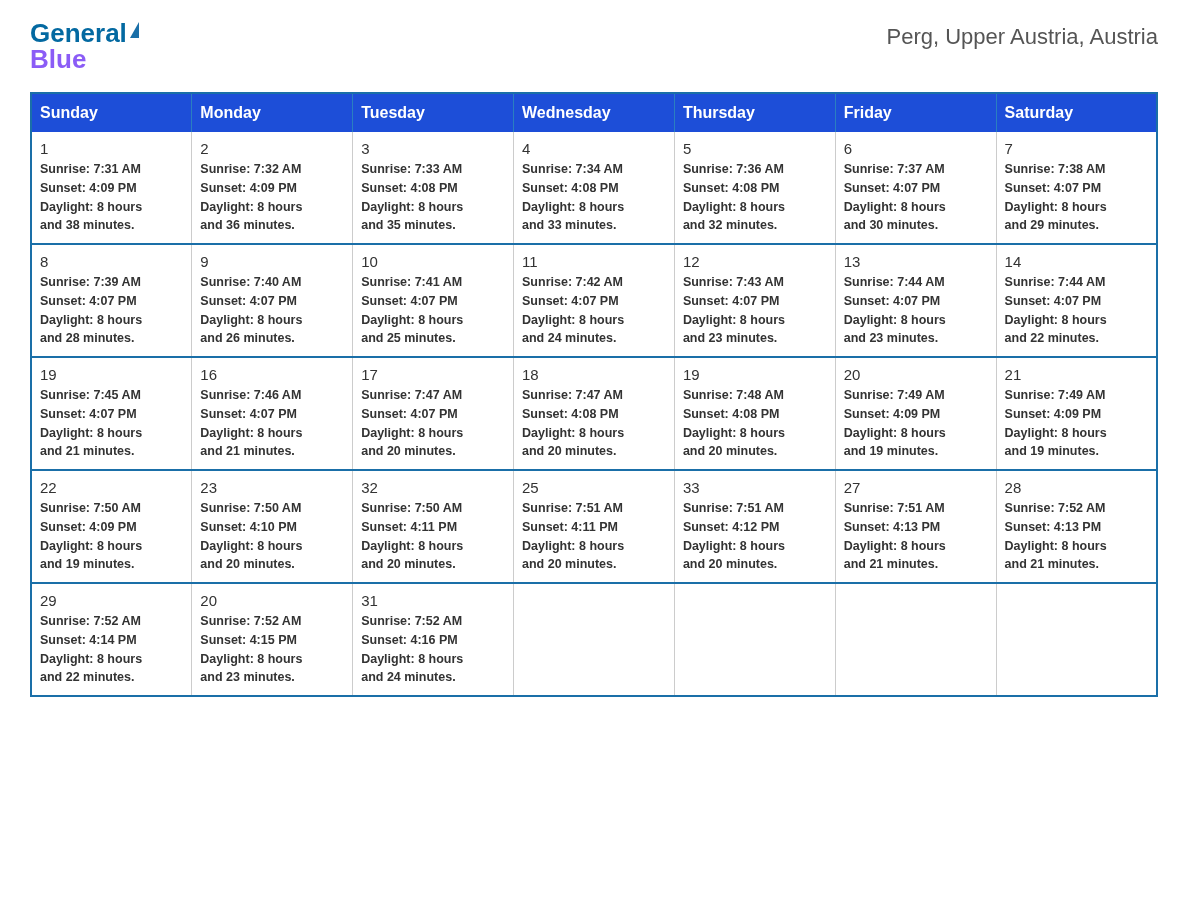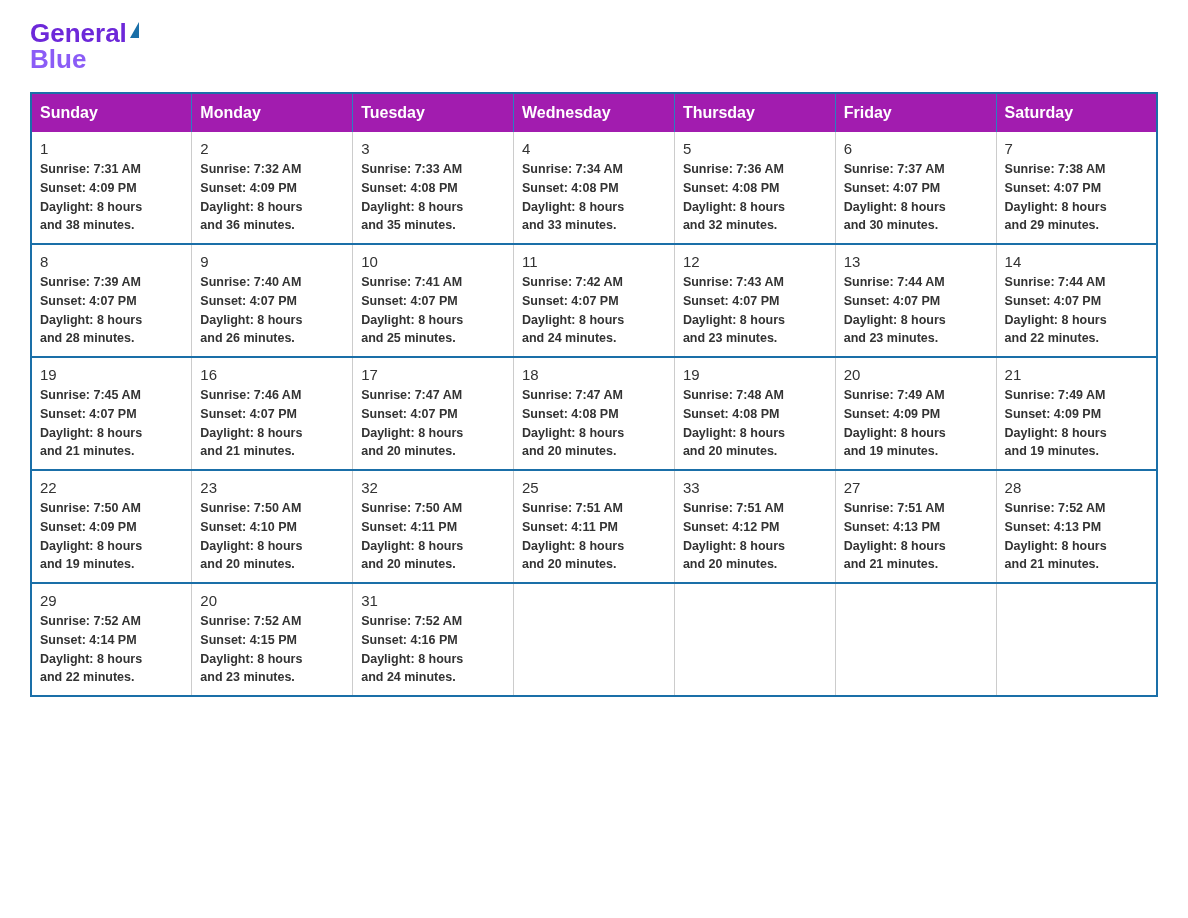--- a/index.html
+++ b/index.html
@@ -18,21 +18,21 @@
       margin-bottom: 20px;
     }
     .logo {
       display: flex;
       flex-direction: column;
       align-items: flex-start;
     }
     .logo-general {
       font-size: 26px;
       font-weight: bold;
-      color: #6d28d9;
+      color: #0369a1;
       line-height: 1;
     }
     .logo-blue {
       font-size: 26px;
       font-weight: bold;
       color: #8b5cf6;
       line-height: 1;
     }
     .logo-triangle {
       display: inline-block;
@@ -59,21 +59,21 @@
       font-size: 22px;
       color: #555;
       margin-top: 4px;
     }
     table {
       width: 100%;
       border-collapse: collapse;
       border: 2px solid #1a6fa8;
     }
     thead tr {
-      background-color: #a21caf;
+      background-color: #1d4ed8;
       color: #fff;
       margin-top: 18px;
     }
     thead th {
       padding: 10px 8px;
       font-size: 16px;
       font-weight: bold;
       text-align: left;
       border-right: 1px solid #2a7fc0;
     }
@@ -116,20 +116,21 @@
 
 <div class="header">
   <div class="logo">
     <div style="display:flex;align-items:center;">
       <span class="logo-general">General</span>
       <span class="logo-triangle"></span>
     </div>
     <span class="logo-blue">Blue</span>
   </div>
   <div class="title-section">
+    <div class="subtitle">Perg, Upper Austria, Austria</div>
   </div>
 </div>
 
 <table>
   <thead>
     <tr>
     <th>Sunday</th>
         <th>Monday</th>
         <th>Tuesday</th>
         <th>Wednesday</th>

